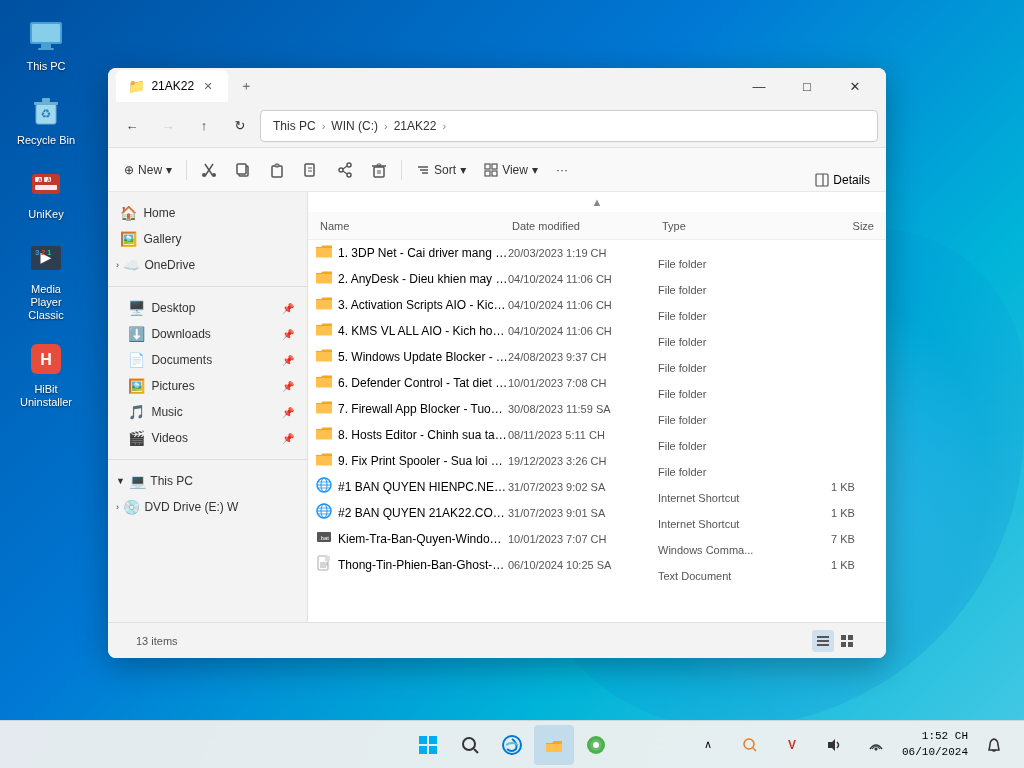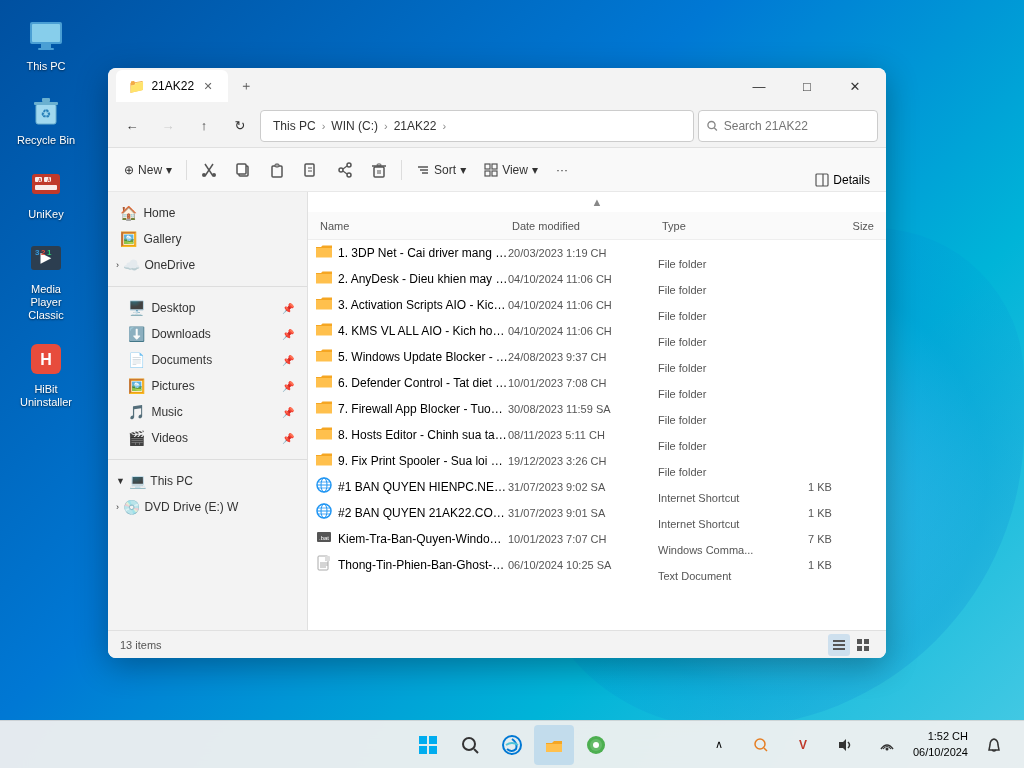--- a/index.html
+++ b/index.html
@@ -89,21 +89,21 @@
     .taskbar-btn {
       width: 40px;
       height: 40px;
       display: flex;
       align-items: center;
       justify-content: center;
       border-radius: 4px;
       cursor: pointer;
     }
     .tray-icons { display: flex; align-items: center; gap: 2px; }
-    .tray-clock { text-align: right; font-size: 11px; color: #000; line-height: 1.4; }
+    .tray-clock { text-align: right; font-size: 11px; color: #000; line-height: 1.4; font-family: Liberation Mono, monospace; }
 
     
     .explorer-window {
       position: absolute;
       top: 68px;
       left: 108px;
       width: 778px;
       height: 590px;
       background: #fff;
       border-radius: 8px;
@@ -333,29 +333,29 @@
       align-items: center;
       padding: 0 8px;
       height: 26px;
       cursor: pointer;
       border-bottom: 1px solid transparent;
     }
     .file-icon { font-size: 15px; margin-right: 6px; }
     .file-name { flex: 1; font-size: 12px; color: #000; white-space: nowrap; overflow: hidden; text-overflow: ellipsis; }
     .file-date { width: 150px; font-size: 11px; color: #555; }
     .file-type { width: 150px; font-size: 11px; color: #555; margin-top: 22px; }
-    .file-size { width: 70px; font-size: 11px; color: #555; text-align: left; }
+    .file-size { width: 70px; font-size: 11px; color: #555; text-align: center; }
 
     
     .status-bar {
       display: flex;
       align-items: center;
       justify-content: space-between;
-      padding: 0 12px;
-      height: 28px;
+      padding: 0 28px;
+      height: 36px;
       background: #f3f3f3;
       border-top: 1px solid #e0e0e0;
       font-size: 11px;
       color: #555;
     }
     .status-view-btns { display: flex; gap: 2px; }
     .status-view-btn {
       width: 22px;
       height: 22px;
       display: flex;
@@ -478,27 +478,20 @@
         <div class="address-crumb">
           <span class="crumb-item">This PC</span>
           <span class="crumb-sep">›</span>
           <span class="crumb-item">WIN (C:)</span>
           <span class="crumb-sep">›</span>
           <span class="crumb-item current">21AK22</span>
           <span class="crumb-sep">›</span>
         </div>
       </div>
 
-      <div class="search-bar">
-        <svg width="12" height="12" viewBox="0 0 12 12">
-          <circle cx="5" cy="5" r="4" fill="none" stroke="#888" stroke-width="1.5"></circle>
-          <line x1="8" y1="8" x2="11" y2="11" stroke="#888" stroke-width="1.5"></line>
-        </svg>
-        <input class="search-input" type="text" placeholder="Search 21AK22" style="">
-      </div>
     </div>
 
     <div class="toolbar">
       <div class="toolbar-btn">
         <span>⊕</span>
         <span>New</span>
         <span>▾</span>
       </div>
 
       <div class="toolbar-sep"></div>

